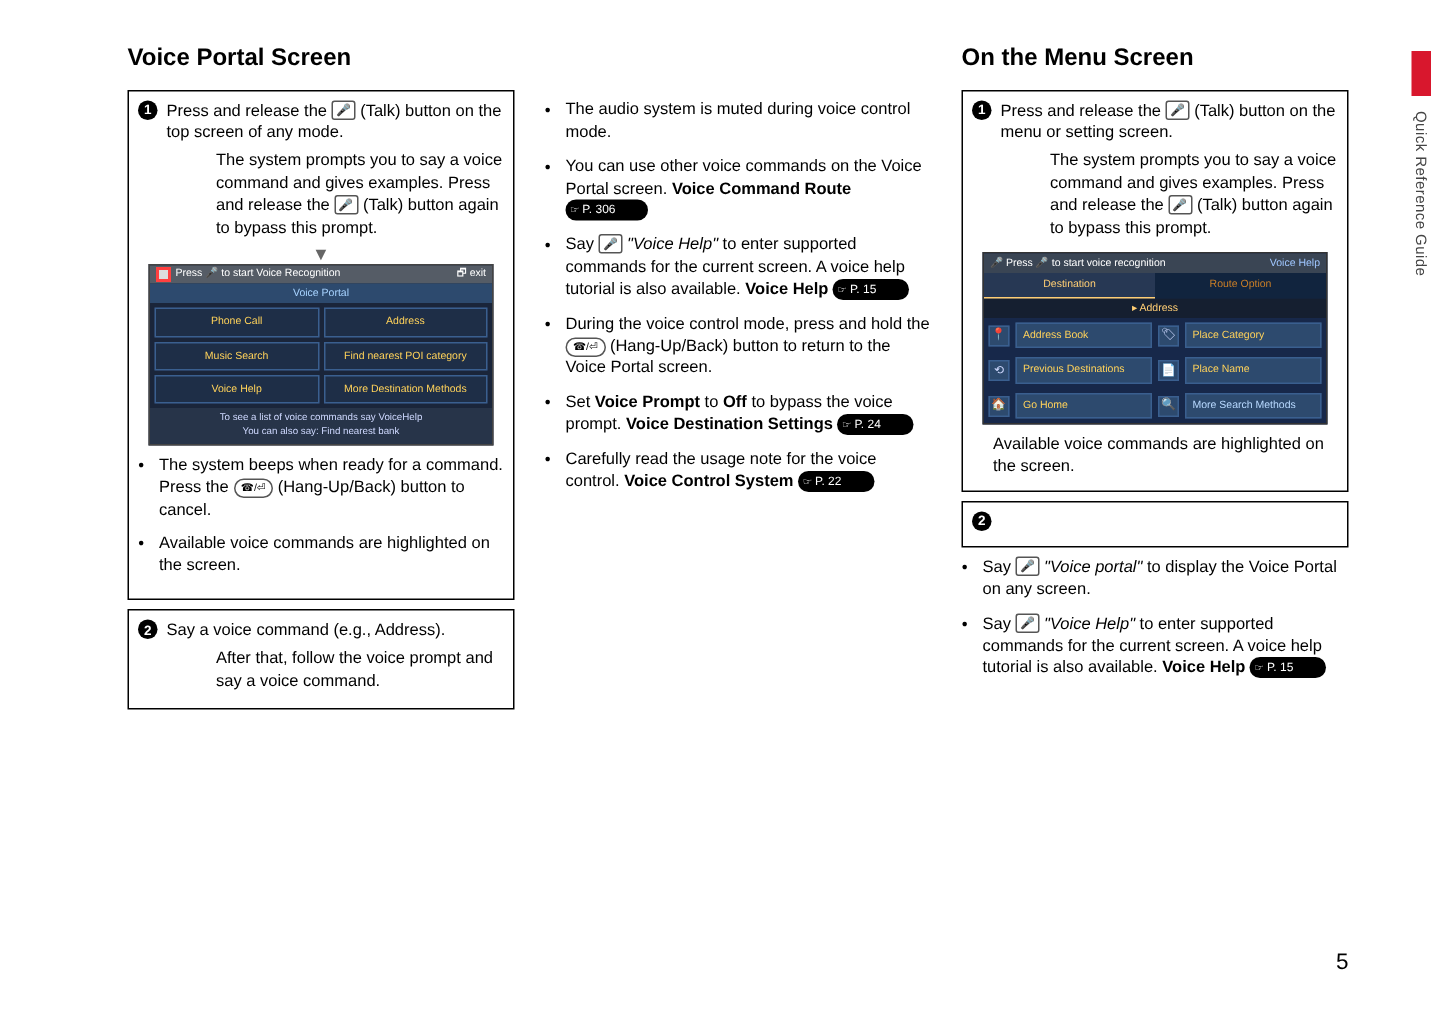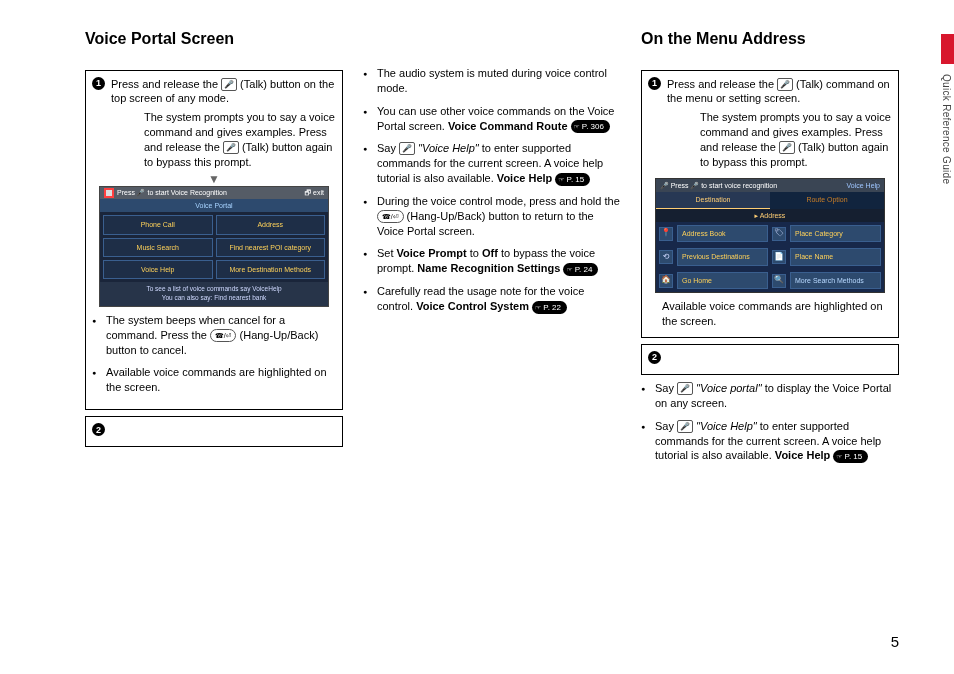--- a/index.html
+++ b/index.html
@@ -24,21 +24,21 @@
   .red-tab {
     width: 13px; height: 30px; background: #d8172d;
   }
   .side-text {
     writing-mode: vertical-rl;
     font-size: 10px; color: #444;
     padding-top: 10px; letter-spacing: .3px;
   }
   .cols { display: flex; gap: 20px; }
   .col { width: 265px; font-size: 11px; line-height: 1.35; }
-  .col h2 { font-size: 16px; font-weight: bold; margin-bottom: 20px; }
+  .col h2 { font-size: 16px; font-weight: bold; margin-bottom: 10px; }
   .boxed { border: 1px solid #000; padding: 4px 6px 6px; margin-bottom: 6px; }
   .step {
     display: flex; gap: 6px; align-items: flex-start;
     padding: 2px 0 4px;
   }
   .step .num, .num-badge {
     width: 13px; height: 13px; flex: none;
     border-radius: 50%; background: #000; color: #fff;
     font-size: 9px; font-weight: bold;
     display: flex; align-items: center; justify-content: center;
@@ -53,21 +53,21 @@
     font-size: 8px; padding: 0 2px; line-height: 11px; vertical-align: 1px;
     font-family: sans-serif;
   }
   .icon-hang {
     display: inline-block; border: 1px solid #555; border-radius: 7px;
     font-size: 7px; padding: 0 4px; line-height: 11px; vertical-align: 1px;
   }
   em.voice { font-style: italic; }
   .pageref {
     display: inline-block; background:#000; color:#fff;
-    border-radius: 8px; font-size: 8px; padding: 0 6px 0 3px;
+    border-radius: 8px; font-size: 8px; padding: 0 22px 0 3px;
     vertical-align: middle; line-height: 13px;
   }
   .pageref::before { content: "☞ "; font-size: 7px; }
   .arrow { text-align:center; font-size: 12px; color:#666; line-height:10px; }
   
   .fake-screen {
     width: 230px; margin: 2px auto 6px;
     border: 1px solid #444; background:#1a253a; color:#cfd9ff;
     font-size: 7px;
   }
@@ -165,31 +165,35 @@
             <div class="vp-btn">More Destination Methods</div>
           </div>
           <div class="tip">
             <div>To see a list of voice commands say VoiceHelp</div>
             <div>You can also say: Find nearest bank</div>
           </div>
         </div>
 
         <ul class="bullets">
           <li>
-            <span>The system beeps when cancel for a command. Press the</span>
+            <span>The system beeps when ready for a command. Press the</span>
             <span class="icon-hang">☎/⏎</span>
             <span>(Hang-Up/Back) button to cancel.</span>
           </li>
           <li>Available voice commands are highlighted on the screen.</li>
         </ul>
       </div>
 
       <div class="boxed">
         <div class="step">
           <span class="num">2</span>
+          <div class="txt">
+            <span>Say a voice command (e.g., Address).</span>
+            <div class="sub">After that, follow the voice prompt and say a voice command.</div>
+          </div>
         </div>
       </div>
     </div>
 
     <div class="col">
       <ul class="bullets" style="margin-top:38px">
         <li>The audio system is muted during voice control mode.</li>
         <li>
           <span>You can use other voice commands on the Voice Portal screen.</span>
           <b>Voice Command Route</b>
@@ -207,41 +211,41 @@
           <span>During the voice control mode, press and hold the</span>
           <span class="icon-hang">☎/⏎</span>
           <span>(Hang-Up/Back) button to return to the Voice Portal screen.</span>
         </li>
         <li>
           <span>Set</span>
           <b>Voice Prompt</b>
           <span>to</span>
           <b>Off</b>
           <span>to bypass the voice prompt.</span>
-          <b>Name Recognition Settings</b>
+          <b>Voice Destination Settings</b>
           <span class="pageref">P. 24</span>
         </li>
         <li>
           <span>Carefully read the usage note for the voice control.</span>
           <b>Voice Control System</b>
           <span class="pageref">P. 22</span>
         </li>
       </ul>
     </div>
 
     <div class="col">
-      <h2>On the Menu Address</h2>
+      <h2>On the Menu Screen</h2>
 
       <div class="boxed">
         <div class="step">
           <span class="num">1</span>
           <div class="txt">
             <span>Press and release the</span>
             <span class="icon-talk">🎤</span>
-            <span>(Talk) command on the menu or setting screen.</span>
+            <span>(Talk) button on the menu or setting screen.</span>
             <div class="sub">
               <span>The system prompts you to say a voice command and gives examples. Press and release the</span>
               <span class="icon-talk">🎤</span>
               <span>(Talk) button again to bypass this prompt.</span>
             </div>
           </div>
         </div>
 
         <div class="fake2">
           <div class="top2">

